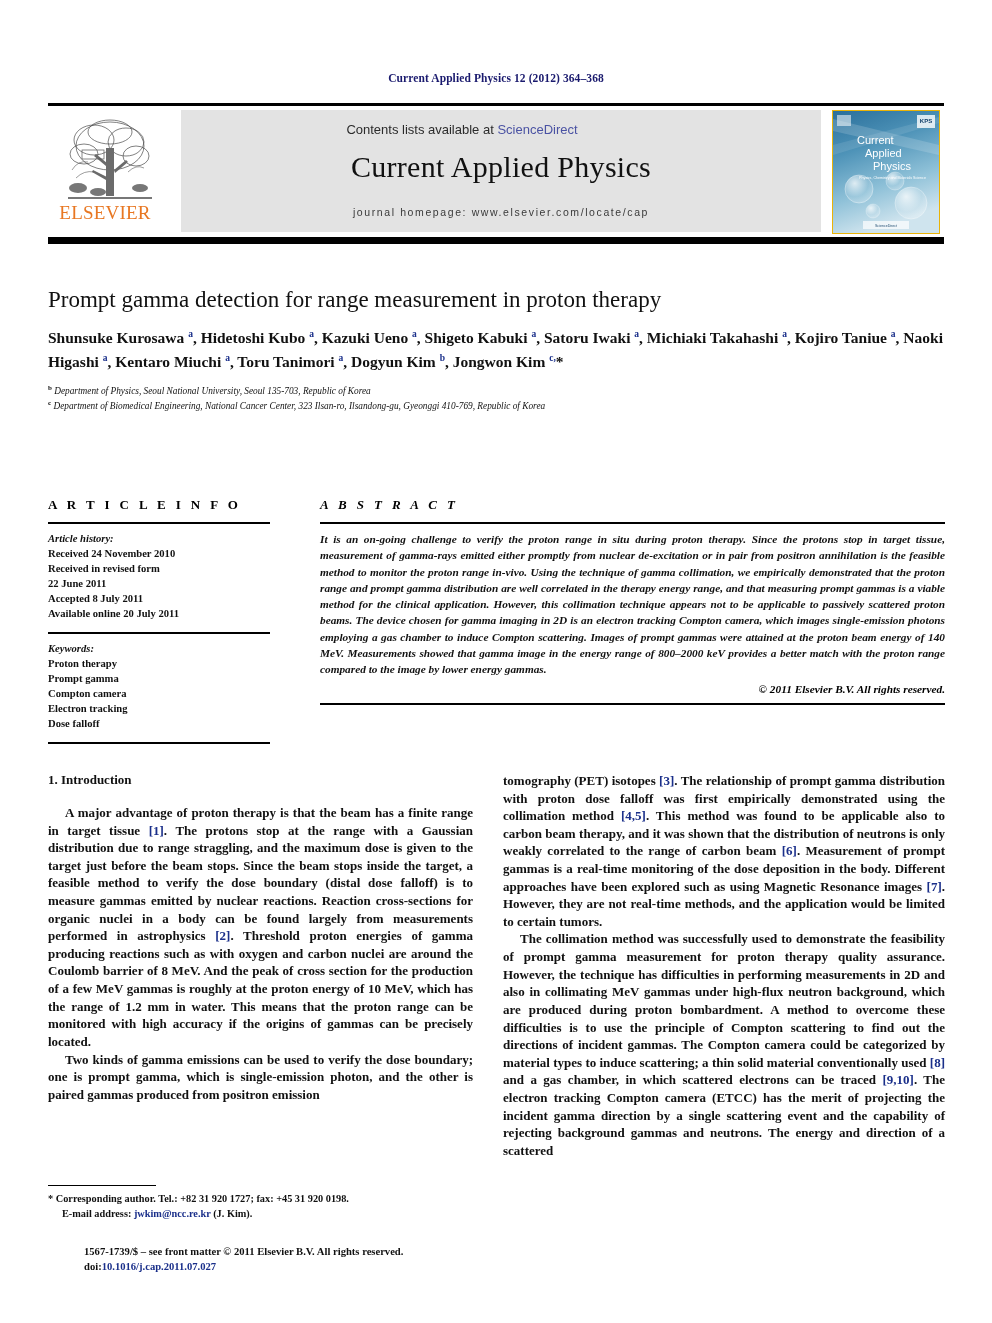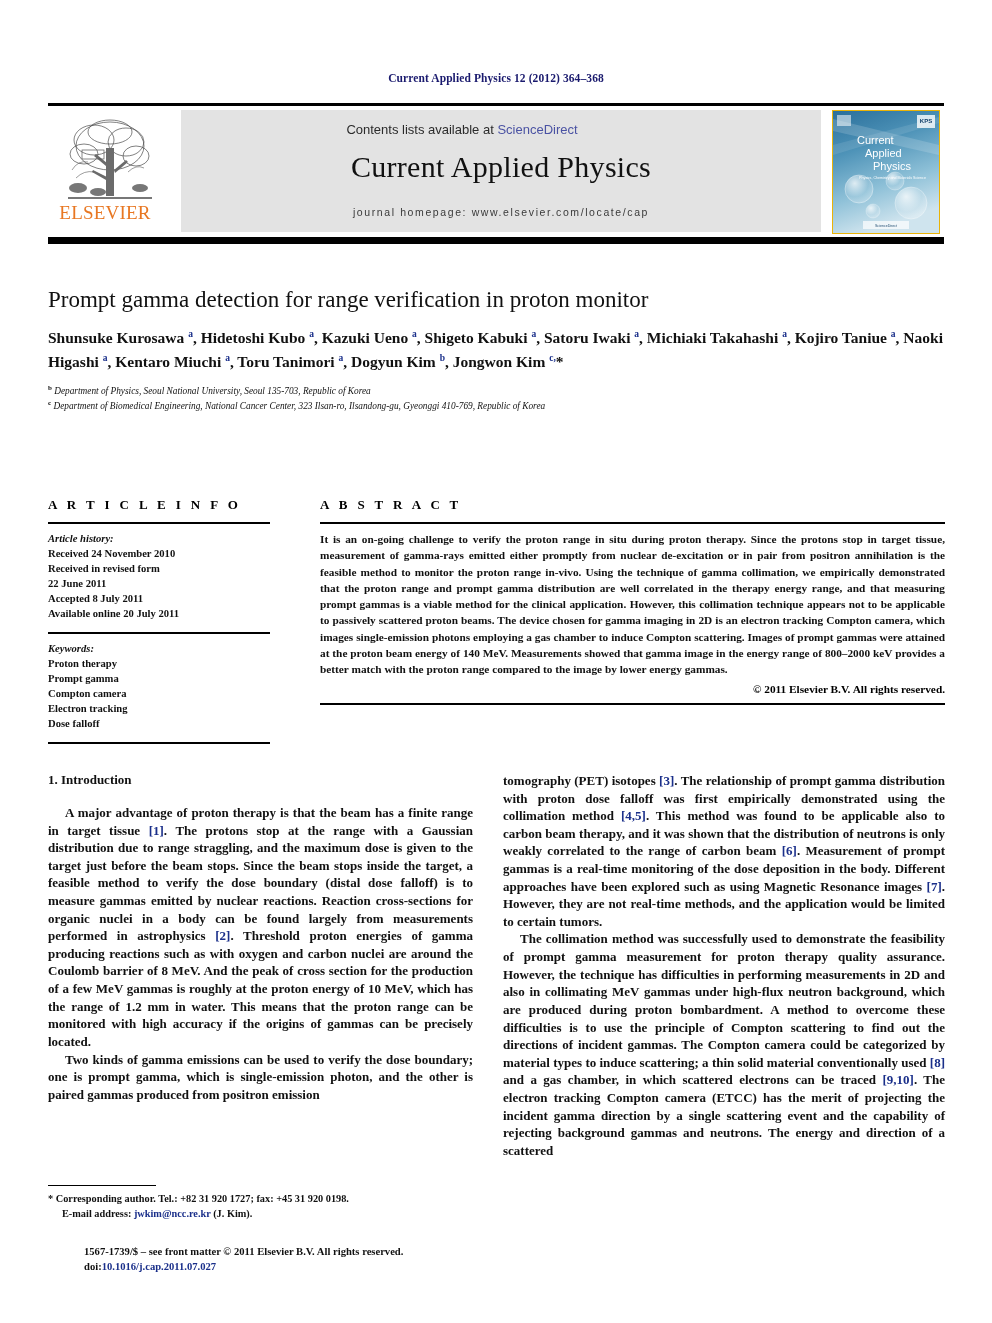--- a/index.html
+++ b/index.html
@@ -151,21 +151,21 @@
     font-family: "Liberation Serif", serif;
     font-style: italic;
     font-size: 9.3px;
     line-height: 1.52;
     color: #111;
   }
   .affils sup { font-style: normal; font-weight: bold; font-size: 7px; }
 
   
   .info-col { position: absolute; left: 48px; top: 497px; width: 222px; }
-  .abs-col  { position: absolute; left: 320px; top: 497px; width: 625px; }
+  .abs-col  { position: absolute; left: 320px; top: 497px; width: 625px; font-style: italic; }
 
   .sec-head {
     font-family: "Liberation Serif", serif;
     font-weight: bold;
     font-size: 13px;
     letter-spacing: 3.4px;
   }
   .hr-thin {
     border-top: 2.2px solid #000;
     margin-top: 9px;
@@ -350,21 +350,21 @@
           <text x="53" y="116" font-family="Liberation Sans, sans-serif" font-size="3.6" fill="#234f73" text-anchor="middle">ScienceDirect</text>
         </svg>
       </div>
 
     </div>
 
     <div class="rule-bottom"></div>
   </div>
 
   <div class="title-block">
-    <div class="art-title">Prompt gamma detection for range verification in proton monitor</div>
+    <div class="art-title">Prompt gamma detection for range measurement in proton therapy</div>
     <div class="authors">Shunsuke Kurosawa <sup>a</sup>, Hidetoshi Kubo <sup>a</sup>, Kazuki Ueno <sup>a</sup>, Shigeto Kabuki <sup>a</sup>, Satoru Iwaki <sup>a</sup>, Michiaki Takahashi <sup>a</sup>, Kojiro Taniue <sup>a</sup>, Naoki Higashi <sup>a</sup>, Kentaro Miuchi <sup>a</sup>, Toru Tanimori <sup>a</sup>, Dogyun Kim <sup>b</sup>, Jongwon Kim <sup>c,</sup>*</div>
     <div class="affils">
       <div><sup>b</sup> <span>Department of Physics, Seoul National University, Seoul 135-703, Republic of Korea</span></div>
       <div><sup>c</sup> <span>Department of Biomedical Engineering, National Cancer Center, 323 Ilsan-ro, Ilsandong-gu, Gyeonggi 410-769, Republic of Korea</span></div>
     </div>
   </div>
 
   <div class="info-col">
     <div class="sec-head">A R T I C L E  I N F O</div>
     <div class="hr-thin"></div>

